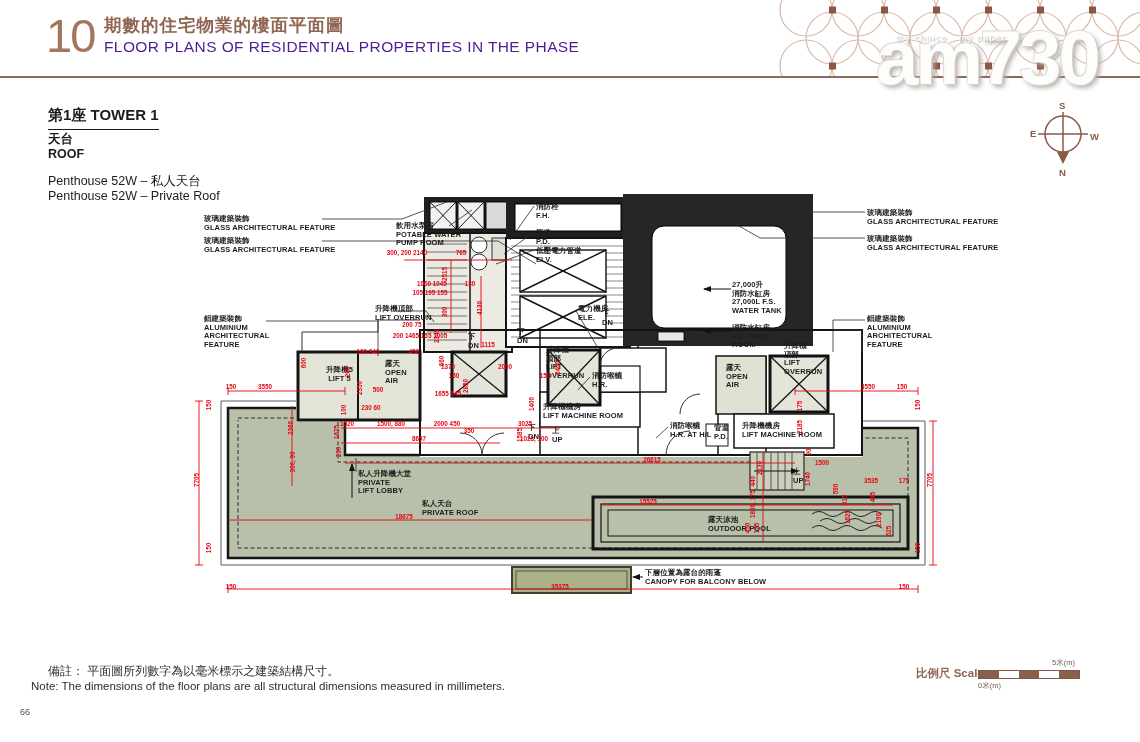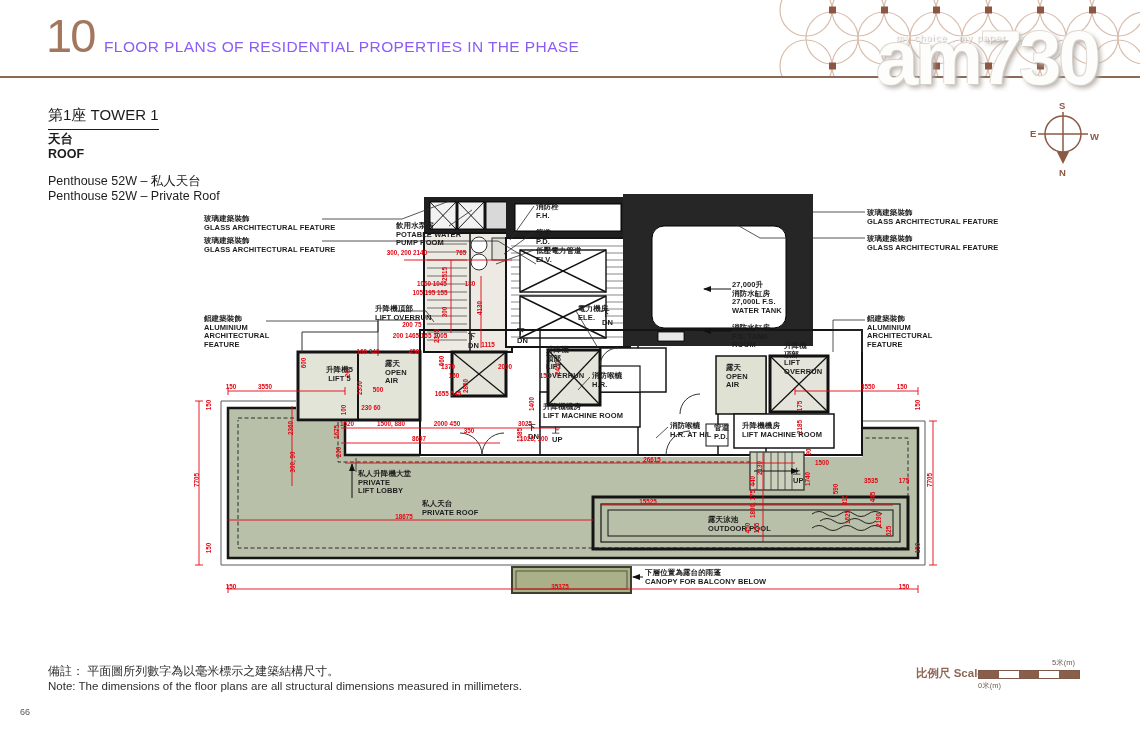--- a/index.html
+++ b/index.html
@@ -2,46 +2,46 @@
 <html><head>
 <meta charset="utf-8">
 <style>
   html,body{margin:0;padding:0;background:#fff;}
   #stage{position:relative;width:1140px;height:742px;background:#fff;overflow:hidden;
          font-family:"Liberation Sans",sans-serif;}
   .abs{position:absolute;}
   
   #sec-num{left:46px;top:8px;font-size:47px;font-weight:300;color:#a3765e;letter-spacing:-2px;}
   #title-zh{left:104px;top:13px;font-size:17.5px;font-weight:bold;color:#8f6553;letter-spacing:1px;}
-  #title-en{left:104px;top:38px;font-size:15.5px;color:#8b5cf6;letter-spacing:.4px;}
+  #title-en{left:104px;top:38px;font-size:15.5px;color:#4c1d95;letter-spacing:.4px;}
   #header-rule{left:0;top:76px;width:1140px;height:2px;background:#8a6957;}
   
   #wm-brand{left:876px;top:14px;font-size:76px;font-weight:bold;color:#fdfdfc;letter-spacing:-3px;
             text-shadow:1px 1px 0 #d6cfc9,3px 3px 5px #b4ada7,-1px -1px 0 #e2dcd6;}
   #wm-tag{left:896px;top:32px;font-size:9.5px;color:#f7f5f2;letter-spacing:1px;
           text-shadow:1px 1px 1px #beb7b1;}
   
-  #tower-title{left:48px;top:106px;font-size:15px;font-weight:normal;color:#1c1c1c;
+  #tower-title{left:48px;top:106px;font-size:15px;font-weight:bold;color:#1c1c1c;
                border-bottom:1.5px solid #1c1c1c;padding-bottom:4px;}
   #floor-zh{left:48px;top:131px;font-size:12.5px;font-weight:600;color:#1c1c1c;}
   #floor-en{left:48px;top:147px;font-size:12.5px;font-weight:600;color:#1c1c1c;}
   #unit-zh{left:48px;top:173px;font-size:12.5px;color:#1c1c1c;}
   #unit-en{left:48px;top:189px;font-size:12.5px;color:#1c1c1c;}
   
   #plan-annot{left:0;top:0;width:1140px;height:742px;pointer-events:none;}
   .plan-label{position:absolute;font-size:7.5px;line-height:8.6px;color:#1d1d1d;font-weight:600;
               white-space:nowrap;letter-spacing:.1px;}
   .plan-dim{position:absolute;font-size:6.3px;font-weight:600;color:#e30613;white-space:nowrap;
             transform:translate(-50%,-55%);}
   .plan-dim.vert{transform:translate(-50%,-50%) rotate(-90deg);}
   
   .compass-letter{position:absolute;font-size:9.5px;color:#8a5a44;font-weight:600;}
   
   #note-zh{left:48px;top:663px;font-size:12px;color:#2e2e2e;}
-  #note-en{left:48px;top:680px;font-size:11.5px;color:#2e2e2e;}
+  #note-en{left:31px;top:680px;font-size:11.5px;color:#2e2e2e;}
   
   #scale-label{left:916px;top:666px;font-size:11.5px;color:#8f6553;font-weight:600;}
   #scale-bar{left:978px;top:670px;width:100px;height:7px;border:1px solid #7d5a4b;display:flex;}
   .seg{flex:1;}
   .seg.b{background:#8a5f4a;} .seg.w{background:#fff;}
   #scale-min{left:978px;top:681px;font-size:7.5px;color:#6d5b50;}
   #scale-max{left:1052px;top:658px;font-size:7.5px;color:#6d5b50;}
   #page-num{left:20px;top:707px;font-size:9px;color:#555;}
 </style>
 </head>
@@ -128,20 +128,21 @@
         <rect x="881" y="62.5" width="7" height="7"></rect>
         <rect x="933" y="62.5" width="7" height="7"></rect>
         <rect x="985" y="62.5" width="7" height="7"></rect>
         <rect x="1037" y="62.5" width="7" height="7"></rect>
         <rect x="1089" y="62.5" width="7" height="7"></rect>
         <rect x="1141" y="62.5" width="7" height="7"></rect>
       </g>
   </svg>
 
   <div class="abs" id="sec-num">10</div>
+  <div class="abs" id="title-zh">期數的住宅物業的樓面平面圖</div>
   <div class="abs" id="title-en">FLOOR PLANS OF RESIDENTIAL PROPERTIES IN THE PHASE</div>
   <div class="abs" id="header-rule"></div>
 
   <div class="abs" id="wm-brand">am730</div>
   <div class="abs" id="wm-tag">my choice , my paper</div>
 
   <svg class="abs" style="left:1030px;top:104px" width="70" height="70">
     <g stroke="#8a5a44" stroke-width="1.5" fill="none">
       <circle cx="33" cy="30" r="18"></circle>
       <line x1="8" y1="30" x2="58" y2="30"></line>

